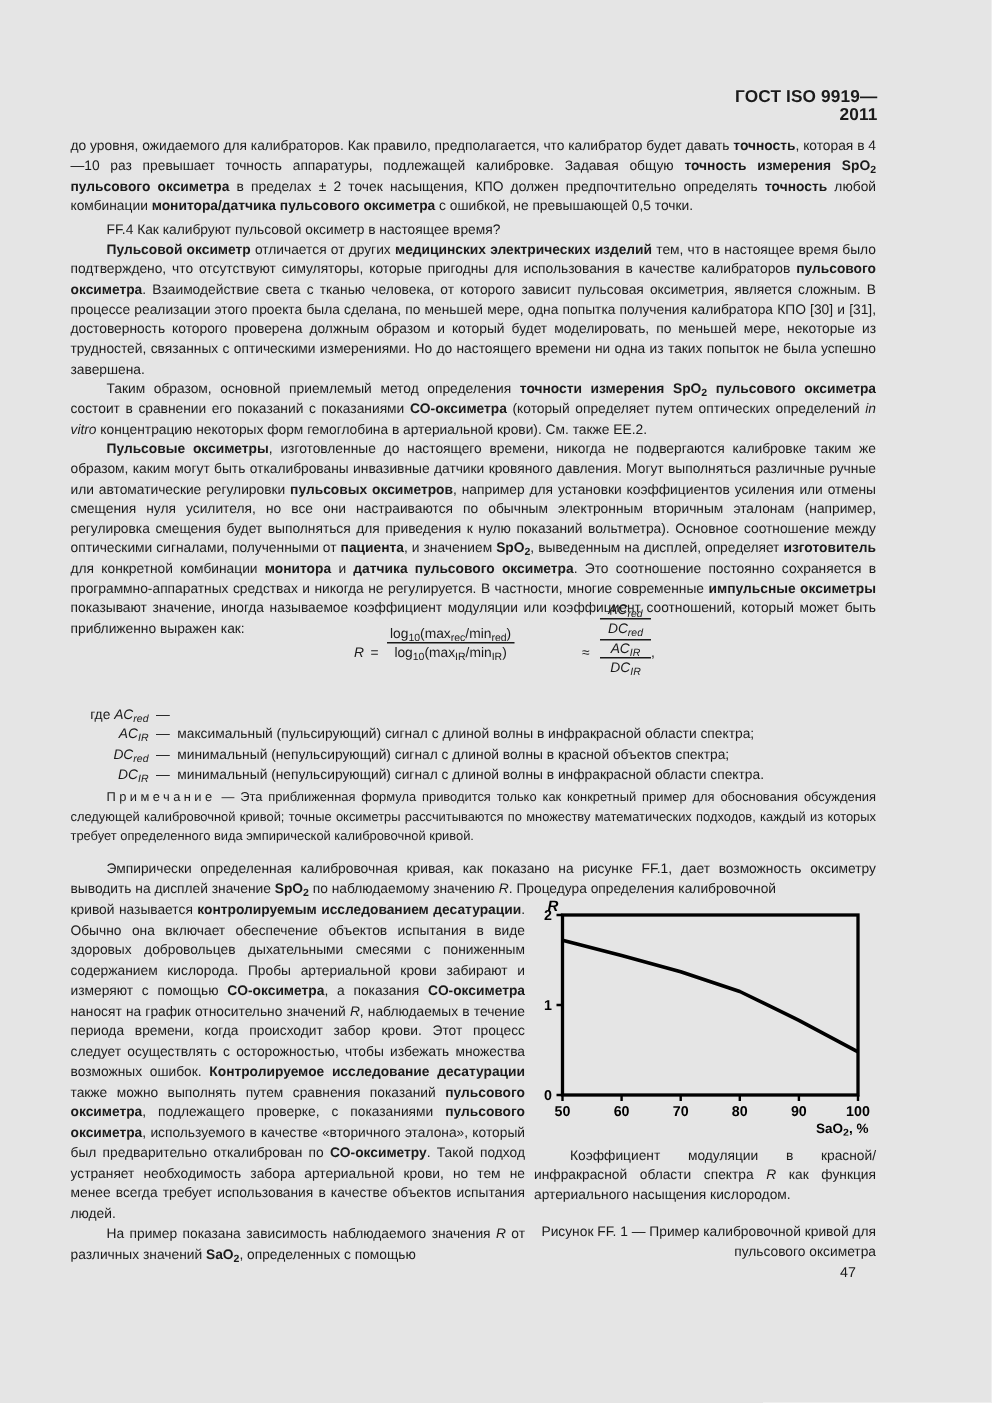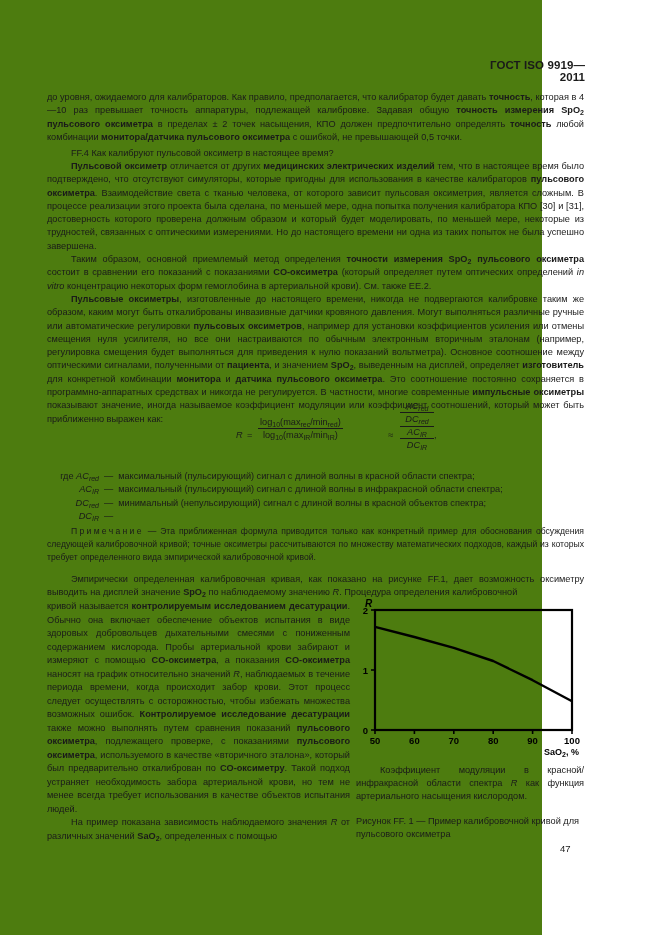--- a/index.html
+++ b/index.html
@@ -1,18 +1,18 @@
 <!DOCTYPE html>
 <html><head>
 <meta charset="utf-8">
 <style>
   html, body { margin: 0; padding: 0; background: #ffffff; }
   body { width: 661px; height: 935px; position: relative; overflow: hidden;
          font-family: "Liberation Sans", sans-serif; color: #1a1a1a; }
-  .page { position: absolute; left: 0; top: 0; width: 542px; height: 935px; background: #4d7c0f; }
+  .page { position: absolute; left: 0; top: 0; width: 661px; height: 935px; background: #e5e5e5; }
   .header { position: absolute; left: 470px; top: 59px; width: 115px; text-align: right;
             font-weight: bold; font-size: 11.5px; letter-spacing: 0.1px; }
   .text { position: absolute; font-size: 9.2px; line-height: 13.3px; text-align: justify; }
   .text p { margin: 0; }
   .ind { text-indent: 24px; }
   .b { font-weight: bold; }
   .i { font-style: italic; }
   sub { font-size: 7px; vertical-align: -2px; line-height: 0; }
   .main { left: 47px; top: 91px; width: 537px; }
   .sec { left: 71px; top: 147px; width: 500px; font-weight: normal; font-size: 9.2px; line-height: 13px; }
@@ -20,21 +20,21 @@
   .defs { position: absolute; left: 47px; top: 470px; width: 537px; font-size: 9.2px; line-height: 13.3px; }
   .defs .row { display: flex; white-space: nowrap; }
   .defs .sym { width: 52px; text-align: right; font-style: italic; }
   .defs .dash { padding: 0 5px; }
   .note { left: 47px; top: 525px; width: 537px; }
   .spaced { letter-spacing: 2.3px; }
   .emp { left: 47px; top: 573px; width: 537px; }
   .left-col { left: 47px; top: 600px; width: 303px; line-height: 13.5px; }
   .chart { position: absolute; left: 340px; top: 597px; width: 250px; height: 160px; }
   .cap1 { position: absolute; left: 356px; top: 764px; width: 228px; font-size: 9.2px; line-height: 13px; text-align: justify; }
-  .cap2 { position: absolute; left: 356px; top: 815px; width: 228px; font-size: 9.2px; line-height: 13px; text-align: left; }
+  .cap2 { position: absolute; left: 356px; top: 815px; width: 228px; font-size: 9.2px; line-height: 13px; text-align: right; }
   .pnum { position: absolute; left: 560px; top: 843px; font-size: 9.5px; }
   .frac { display: inline-block; vertical-align: middle; text-align: center; }
   .frac .num { border-bottom: 1px solid #1a1a1a; padding: 0 2px 1px; display: block; }
   .frac .den { padding: 1px 2px 0; display: block; }
 </style>
 </head>
 <body>
 
 <div class="page">
 
@@ -74,35 +74,35 @@
       <span class="i" style="display:block;border-bottom:1px solid #1a1a1a;line-height:11px;"><span>AC</span><sub>IR</sub></span>
       <span class="i" style="display:block;line-height:13px;"><span>DC</span><sub>IR</sub></span>
     </span>
     <span style="position:absolute;left:206px;top:25px;">,</span>
   </div>
 
   <div class="defs">
     <div class="row">
       <span class="sym"><span style="font-style:normal">где</span> <span>AC</span><sub>red</sub></span>
         <span class="dash">—</span>
-        <span>максимальный (пульсирующий) сигнал с длиной волны в красной области спектра;</span>
     </div>
     <div class="row">
       <span class="sym"><span>AC</span><sub>IR</sub></span>
         <span class="dash">—</span>
         <span>максимальный (пульсирующий) сигнал с длиной волны в инфракрасной области спектра;</span>
     </div>
     <div class="row">
       <span class="sym"><span>DC</span><sub>red</sub></span>
         <span class="dash">—</span>
         <span>минимальный (непульсирующий) сигнал с длиной волны в красной объектов спектра;</span>
     </div>
     <div class="row">
       <span class="sym"><span>DC</span><sub>IR</sub></span>
         <span class="dash">—</span>
+        <span>минимальный (непульсирующий) сигнал с длиной волны в инфракрасной области спектра.</span>
     </div>
   </div>
 
   <div class="text note">
     <p class="ind" style="font-size:8.6px;line-height:13px;">
       <span class="spaced">Примечание</span><span> — Эта приближенная формула приводится только как конкретный пример для обоснования обсуждения следующей калибровочной кривой; точные оксиметры рассчитываются по множеству математических подходов, каждый из которых требует определенного вида эмпирической калибровочной кривой.</span>
     </p>
   </div>
 
   <div class="text emp">

